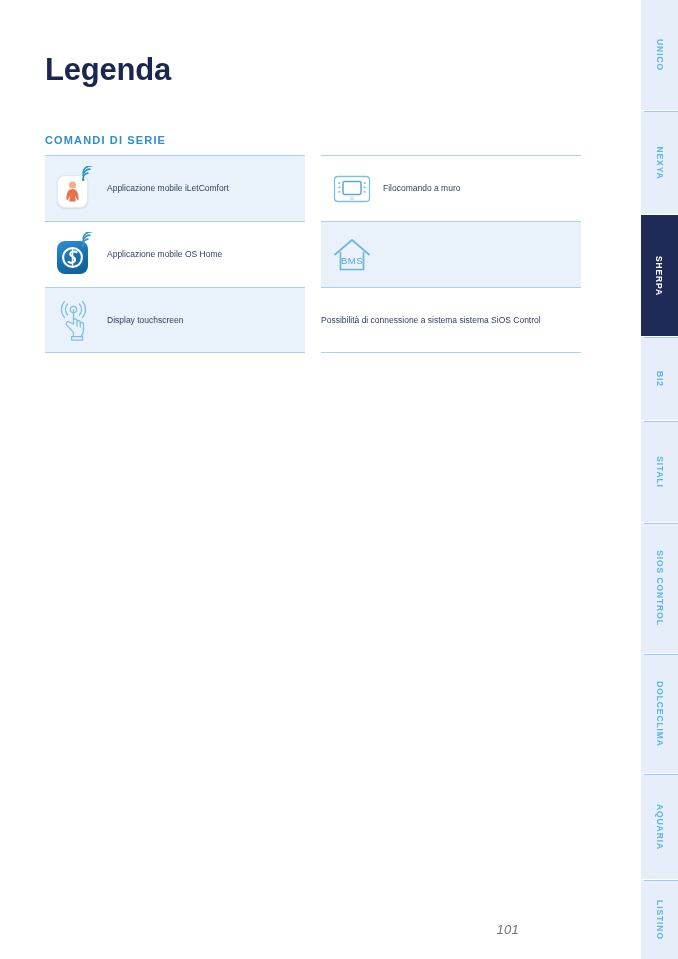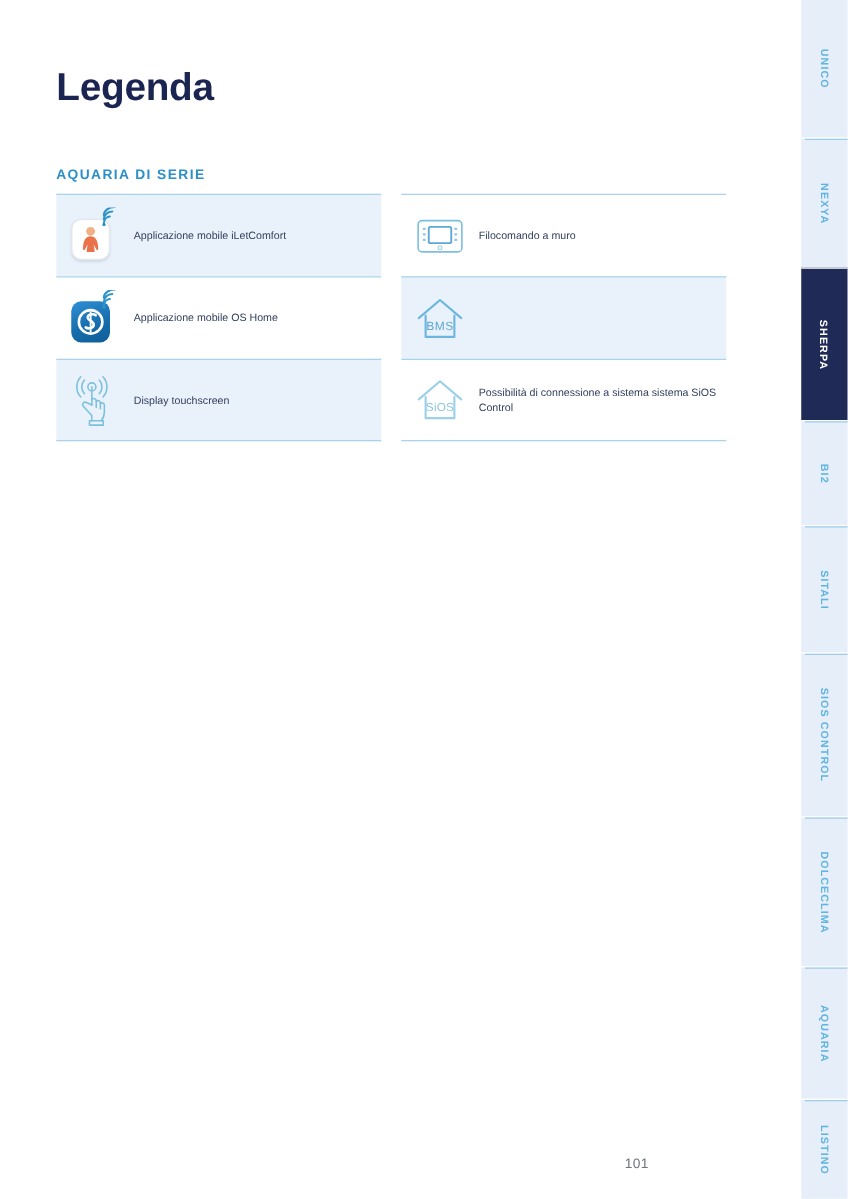--- a/index.html
+++ b/index.html
@@ -158,33 +158,34 @@
   }
   .tab.active {
     background: #1f2a57;
   }
   .tab.active .tab-text { color: #ffffff; }
 
   .page-number {
     position: absolute;
     right: 45px;
     bottom: 22px;
-    font-size: 11px;
+    font-size: 13px;
     color: #6f7480;
     letter-spacing: .3px;
+    font-style: italic;
   }
 </style>
 </head>
 <body>
 
 <div class="page">
 
   <h1 class="page-title">Legenda</h1>
 
-  <div class="section-heading">AQUARIA DI SERIE</div>
+  <div class="section-heading">COMANDI DI SERIE</div>
 
   <div class="legend-columns">
 
     <div class="legend-col">
 
       <div class="legend-row shaded">
         <div class="row-icon">
           <div class="app-tile">
             <div class="tile-box tile-ilet">
               <svg width="29" height="31" viewBox="0 0 29 31">
@@ -276,27 +277,20 @@
         <div class="row-icon">
           <svg width="48" height="44" viewBox="0 0 48 44">
             <path d="M7 21.5 L24 7 L41 21.5" fill="none" stroke="#6cb6dd" stroke-width="1.7" stroke-linecap="round" stroke-linejoin="round"></path>
             <path d="M12.5 19.5 L12.5 36.5 L35.5 36.5 L35.5 19.5" fill="none" stroke="#6cb6dd" stroke-width="1.7" stroke-linecap="round" stroke-linejoin="round"></path>
             <text x="24" y="31.2" text-anchor="middle" font-family="Liberation Sans, sans-serif" font-size="9.6" letter-spacing=".4" fill="#5fa8d4">BMS</text>
           </svg>
         </div>
       </div>
 
       <div class="legend-row">
-        <div class="row-icon">
-          <svg width="48" height="44" viewBox="0 0 48 44">
-            <path d="M7 21.5 L24 7 L41 21.5" fill="none" stroke="#9bd0e8" stroke-width="1.7" stroke-linecap="round" stroke-linejoin="round"></path>
-            <path d="M12.5 19.5 L12.5 36.5 L35.5 36.5 L35.5 19.5" fill="none" stroke="#9bd0e8" stroke-width="1.7" stroke-linecap="round" stroke-linejoin="round"></path>
-            <text x="24" y="31.2" text-anchor="middle" font-family="Liberation Sans, sans-serif" font-size="9.4" letter-spacing=".2" fill="#8cc6e2">SiOS</text>
-          </svg>
-        </div>
         <div class="row-label">Possibilità di connessione a sistema sistema SiOS Control</div>
       </div>
 
     </div>
   </div>
 
   <div class="page-number">101</div>
 </div>
 
 <div class="tab-rail">

